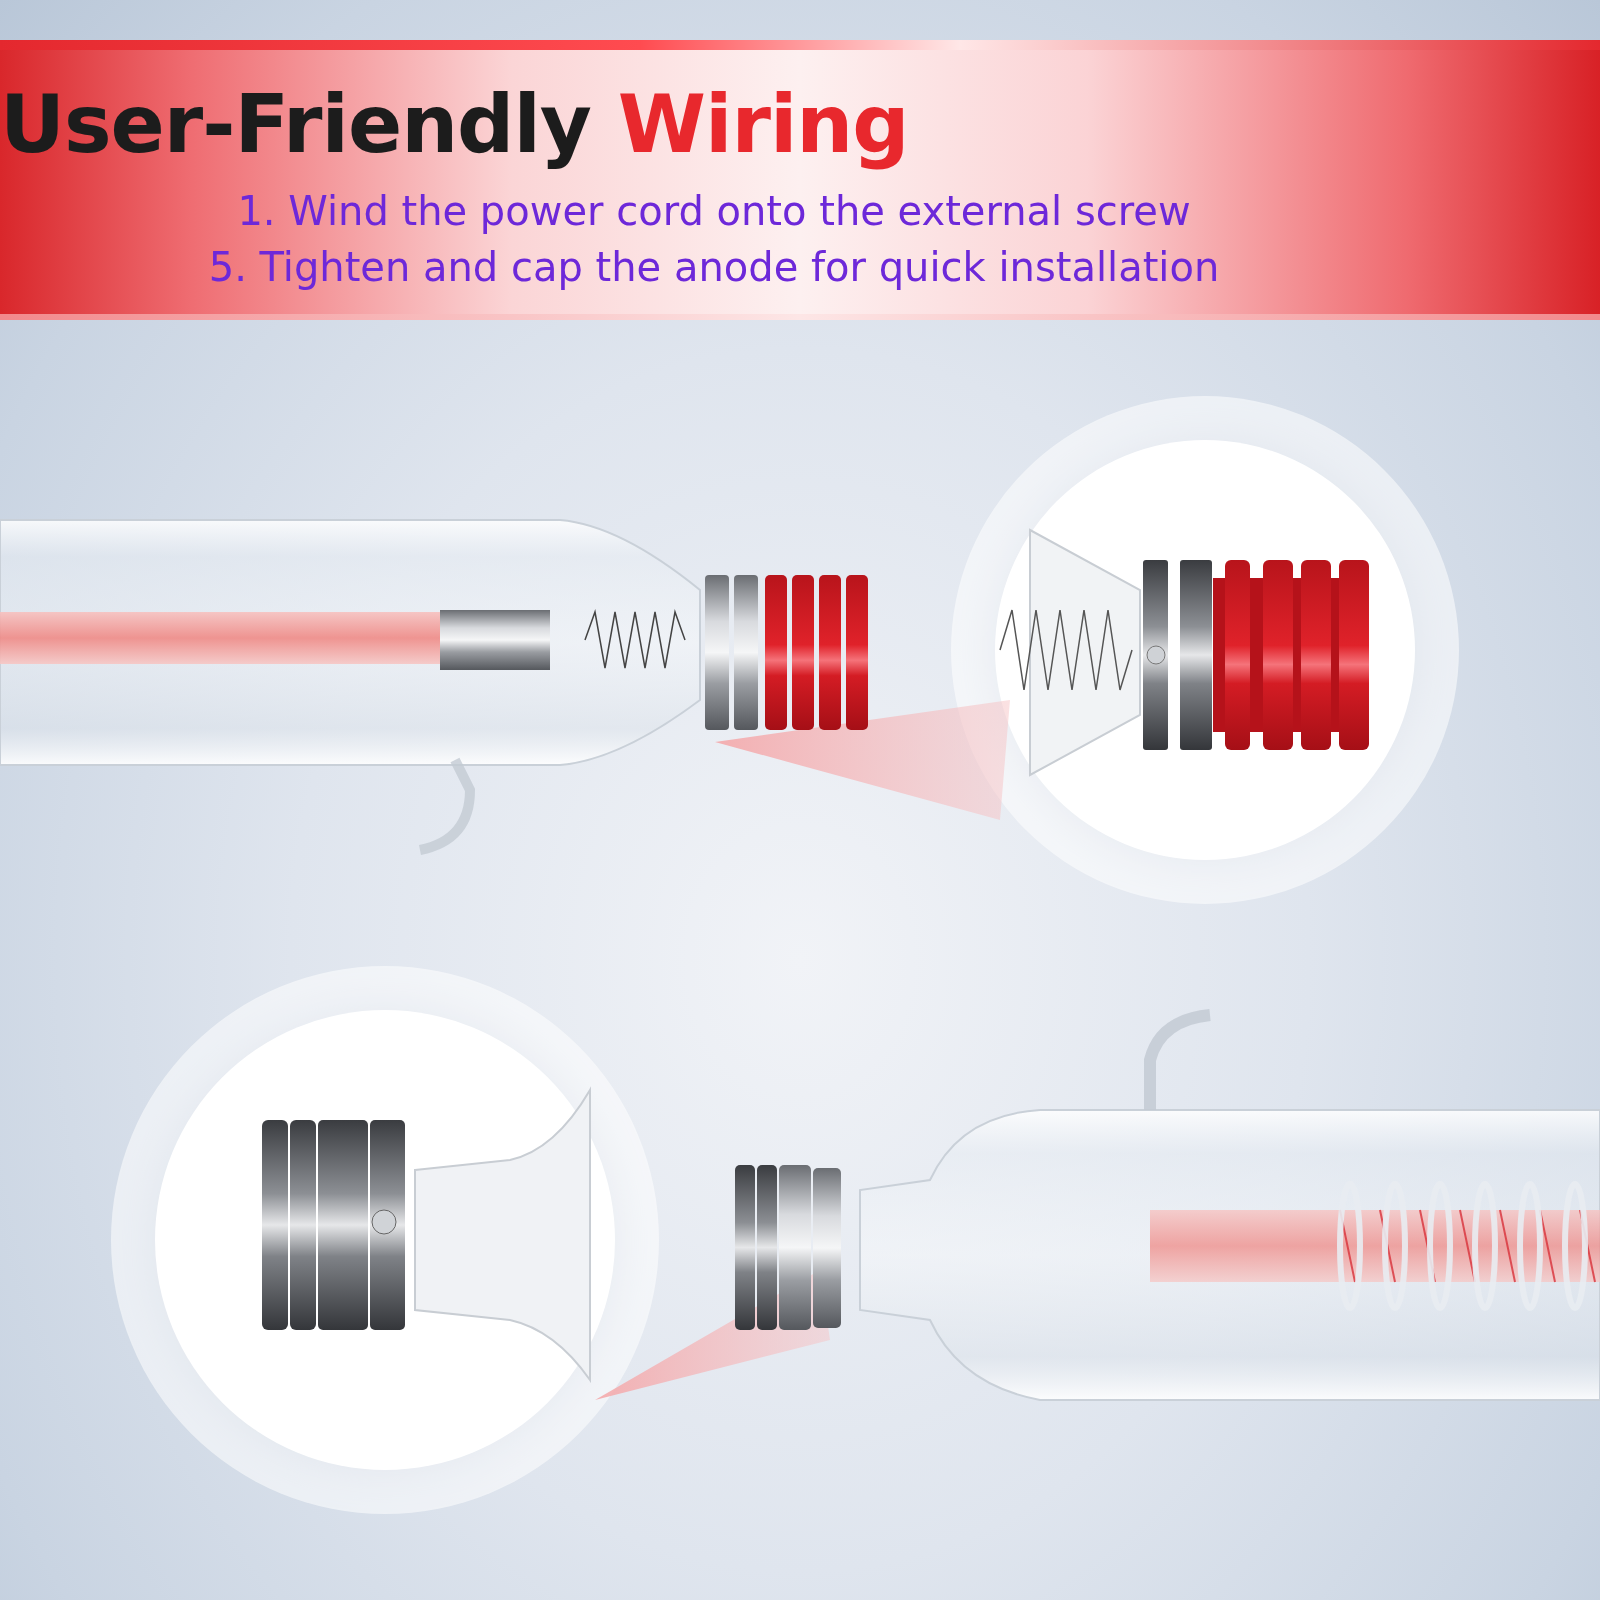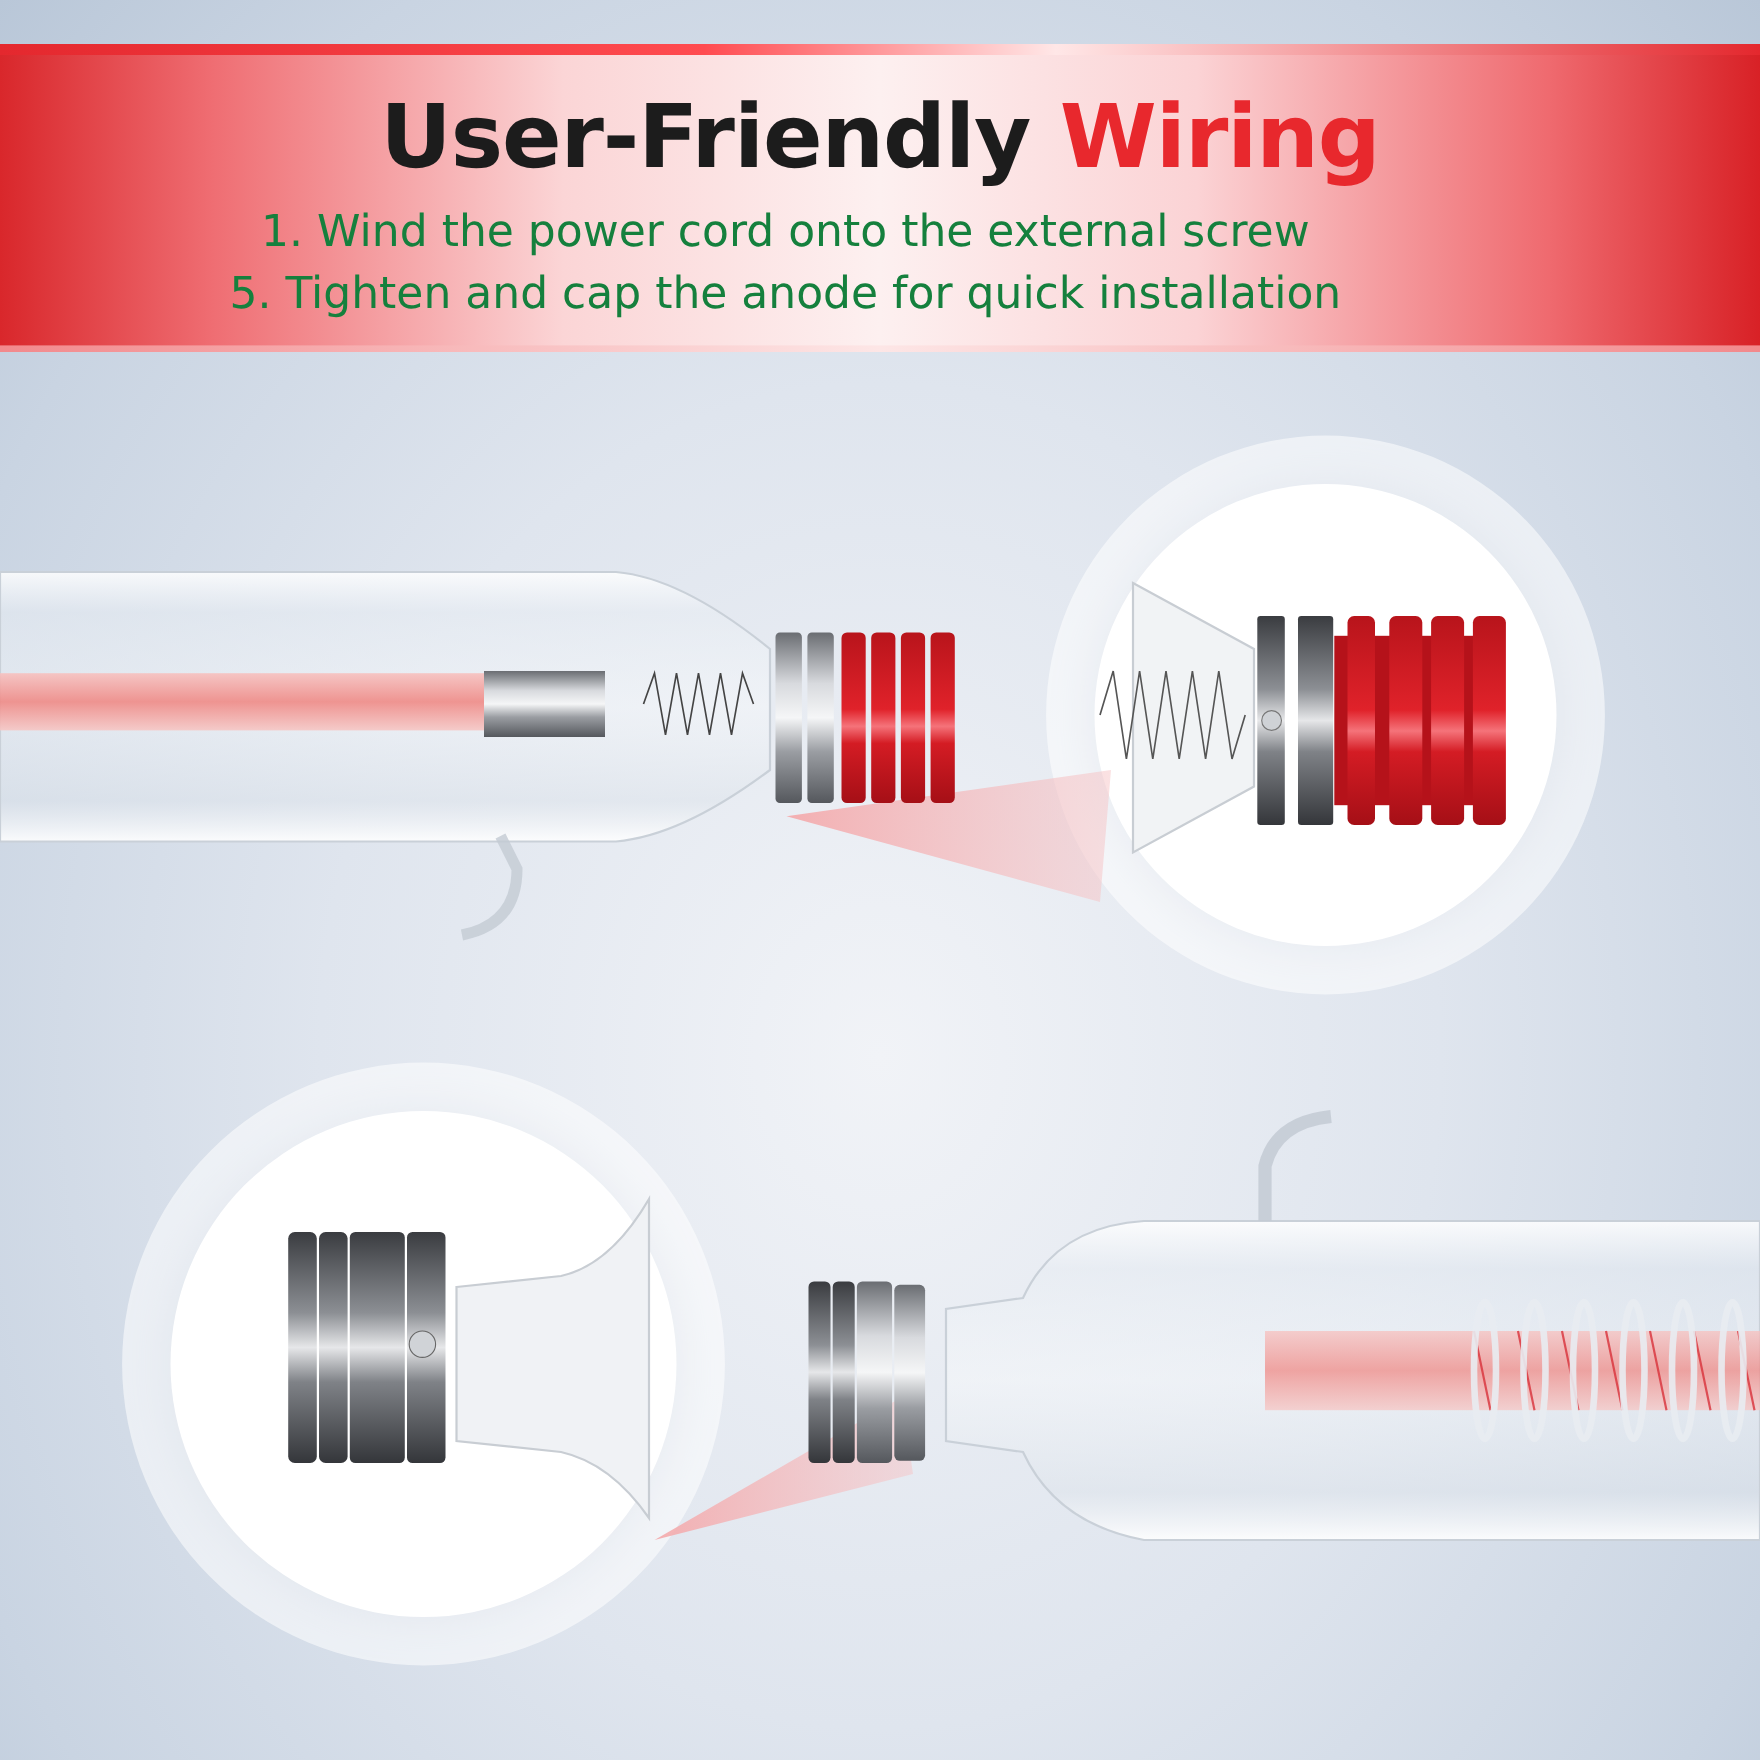--- a/index.html
+++ b/index.html
@@ -8,24 +8,24 @@
     background: radial-gradient(ellipse at 50% 60%, #f1f3f7 0%, #dfe5ee 45%, #c9d4e2 80%, #b9c7d8 100%);
   }
   .banner { position:absolute; left:0; top:40px; width:1600px; height:280px;
     background: linear-gradient(90deg, #d9272b 0%, #ef6d72 12%, #fbd5d6 32%, #fdf0f0 50%, #fbd3d5 68%, #ef6a6f 88%, #d82126 100%);
     box-shadow: 0 3px 0 rgba(255,255,255,0.6) inset;
   }
   .banner::before { content:""; position:absolute; left:0; right:0; top:0; height:10px;
     background: linear-gradient(90deg,#e4282e,#ff4b50 40%,#ffe7e7 60%,#e4282e); }
   .banner::after { content:""; position:absolute; left:0; right:0; bottom:0; height:6px;
     background: linear-gradient(90deg,#f2898c,#fde6e6 50%,#f2898c); }
-  .title { position:absolute; top:78px; left:0; width:1600px; text-align:center;
+  .title { position:absolute; top:78px; left:0; width:1600px; 
     font-family:"DejaVu Sans", sans-serif; font-weight:bold; font-size:80px; letter-spacing:-1px; color:#1c1c1c; }
   .title .accent { color:#e8282d; }
-  .step { position:absolute; left:0; width:1428px; text-align:center; font-size:40px; color:#15803d; }
+  .step { position:absolute; left:0; width:1428px; text-align:center; font-size:40px; color:#6d28d9; }
   .step1 { top:188px; } .step2 { top:244px; }
 
   .scene { position:absolute; left:0; top:0; width:1600px; height:1600px; }
   .circle { position:absolute; border-radius:50%; background:#ffffff;
     box-shadow: 0 0 0 44px rgba(255,255,255,0.55), 0 0 40px rgba(120,140,170,0.25); }
 </style>
 </head>
 <body>
 
 <div class="banner"></div>

